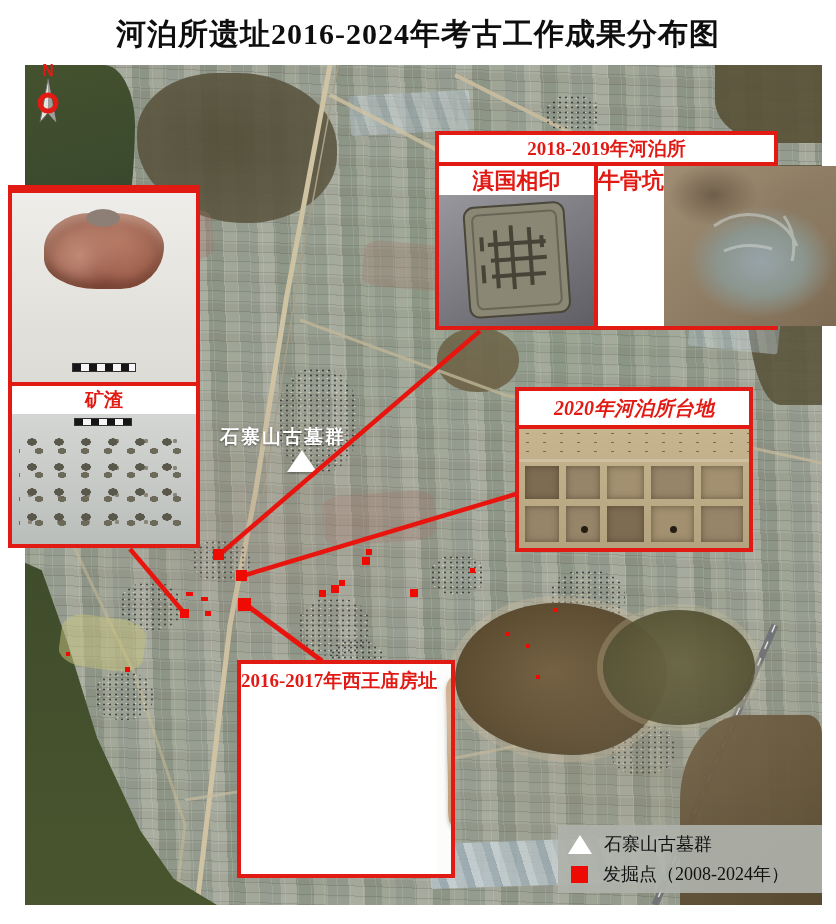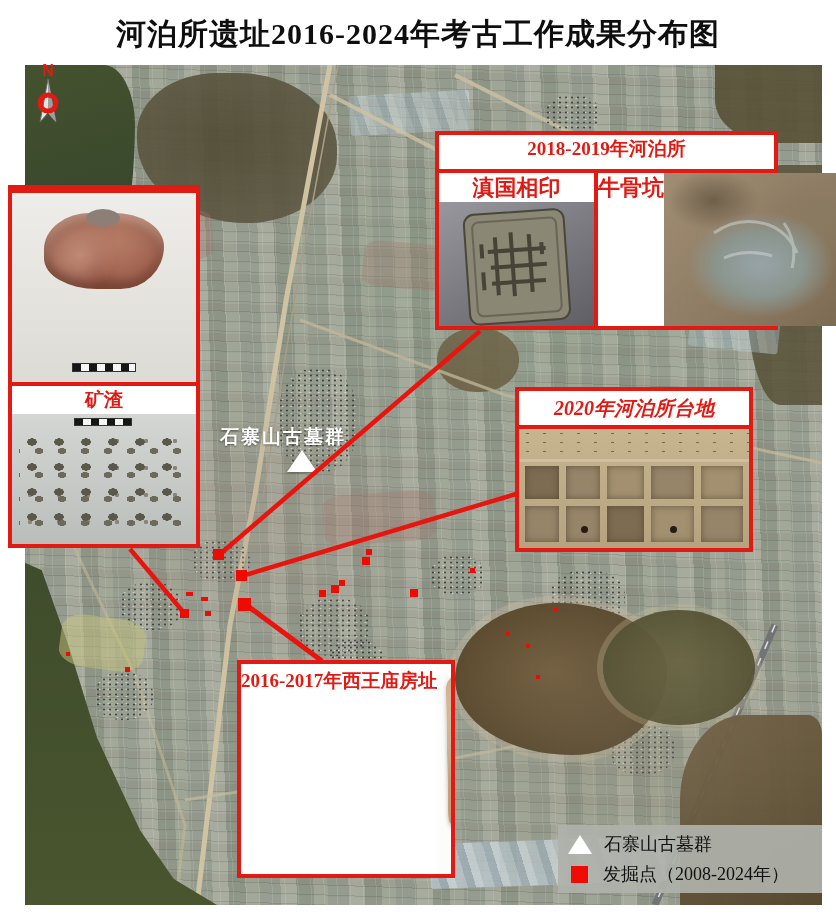--- a/index.html
+++ b/index.html
@@ -136,21 +136,21 @@
       radial-gradient(ellipse 8px 6px at 13px 12px, #5a574b 60%, rgba(0,0,0,0) 62%),
       radial-gradient(ellipse 7px 5px at 8px 8px, #6e6a5a 60%, rgba(0,0,0,0) 62%),
       radial-gradient(circle 3px at 5px 5px, #8a8577 70%, rgba(0,0,0,0) 72%);
     background-size:27px 25px, 23px 24px, 29px 27px;
     background-position:0 0, 12px 13px, 6px 6px;
   }
   .slag-photo .scalebar{position:absolute;left:62px;top:4px;width:56px;height:6px;}
 
   
   .box-top{left:435px;top:131px;width:343px;height:199px;display:flex;flex-direction:column;}
-  .box-top .h1{font-size:19px;line-height:27px;height:34px;}
+  .box-top .h1{font-size:19px;line-height:27px;height:27px;}
   .cols{display:flex;flex:1;min-height:0;}
   .col-l{width:155px;display:flex;flex-direction:column;}
   .col-r{flex:1;display:flex;flex-direction:row;border-left:4px solid var(--red);justify-content:space-between;}
   .box-top .h2{font-size:22px;line-height:29px;height:29px;}
   .seal-photo{flex:1;background:linear-gradient(150deg,#97979d,#5e5e64);}
   .bone-photo{flex:1;
     background:
       radial-gradient(ellipse 60% 50% at 55% 60%, #98a3a8 0%, #8b968f 40%, rgba(0,0,0,0) 70%),
       radial-gradient(ellipse 40% 30% at 28% 18%, #6f5f4a, rgba(0,0,0,0) 65%),
       radial-gradient(ellipse 50% 40% at 82% 28%, #8a7a62, rgba(0,0,0,0) 70%),

